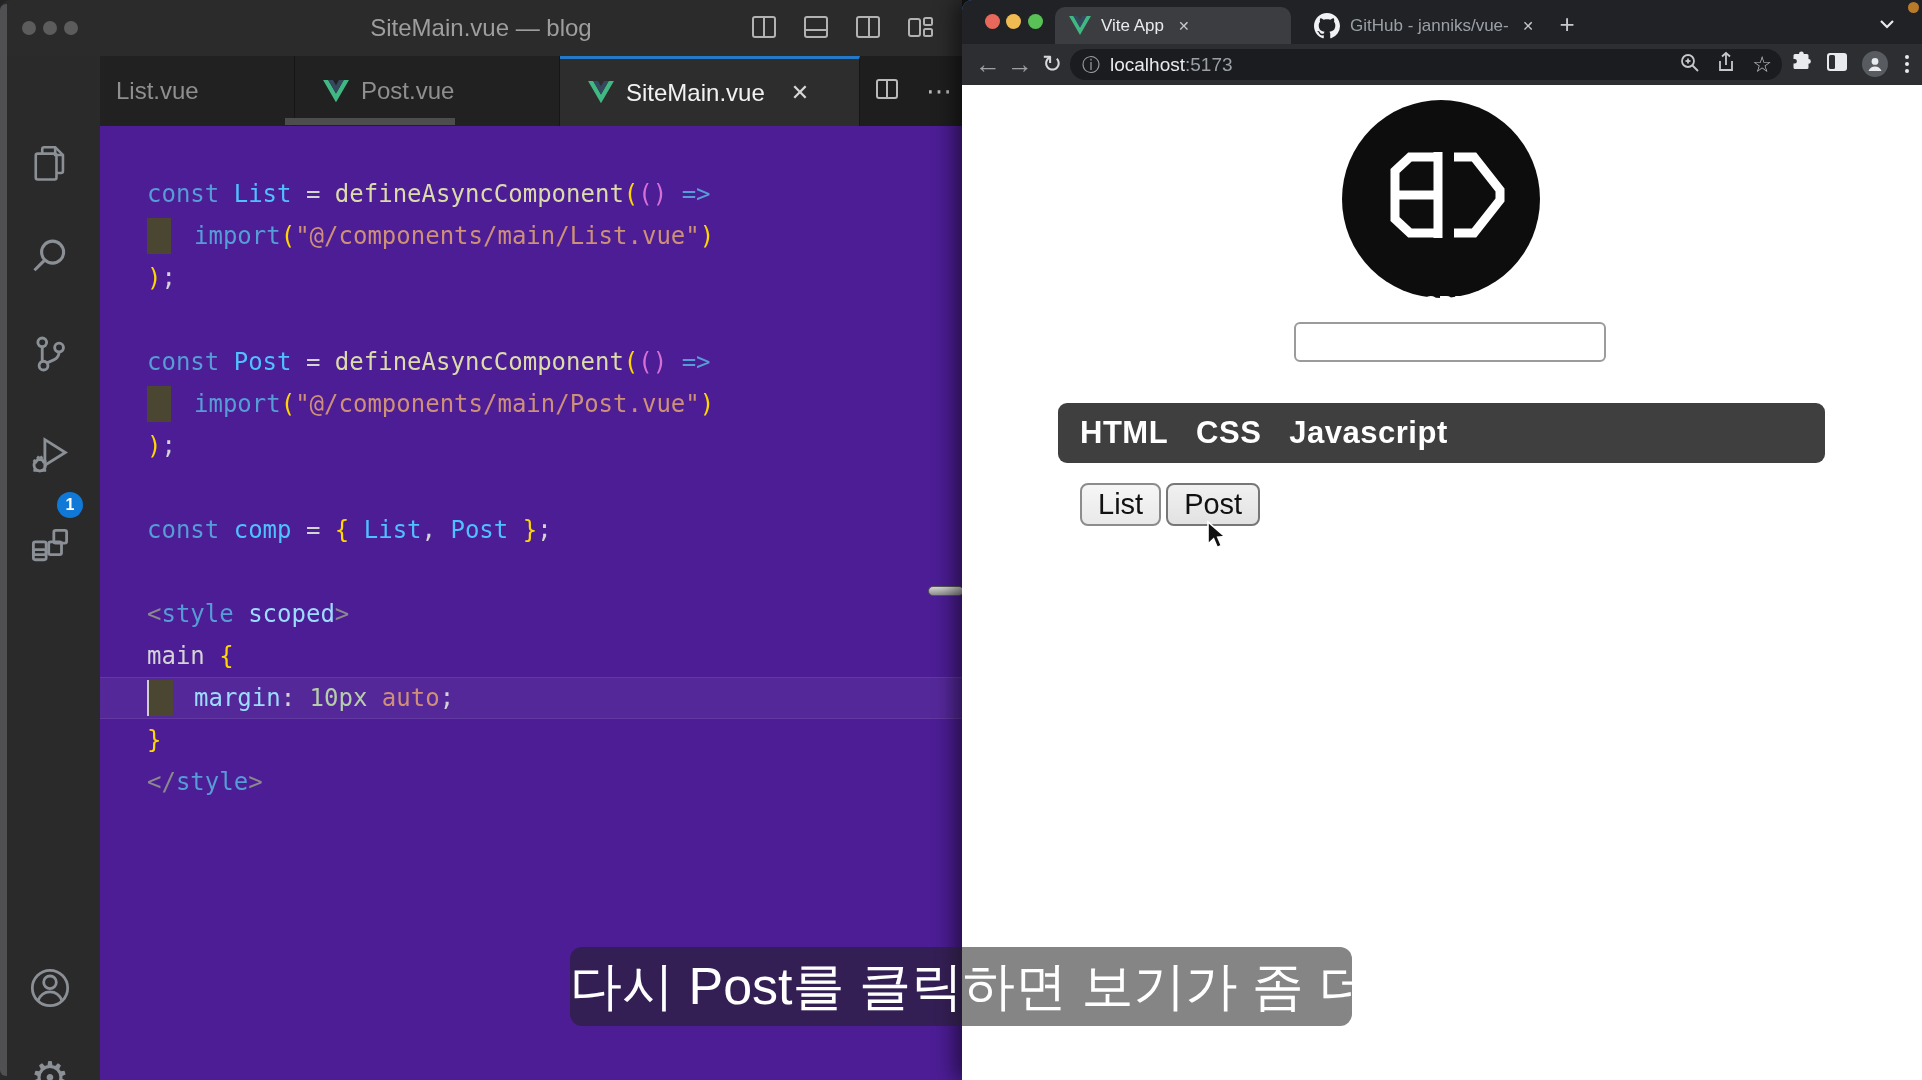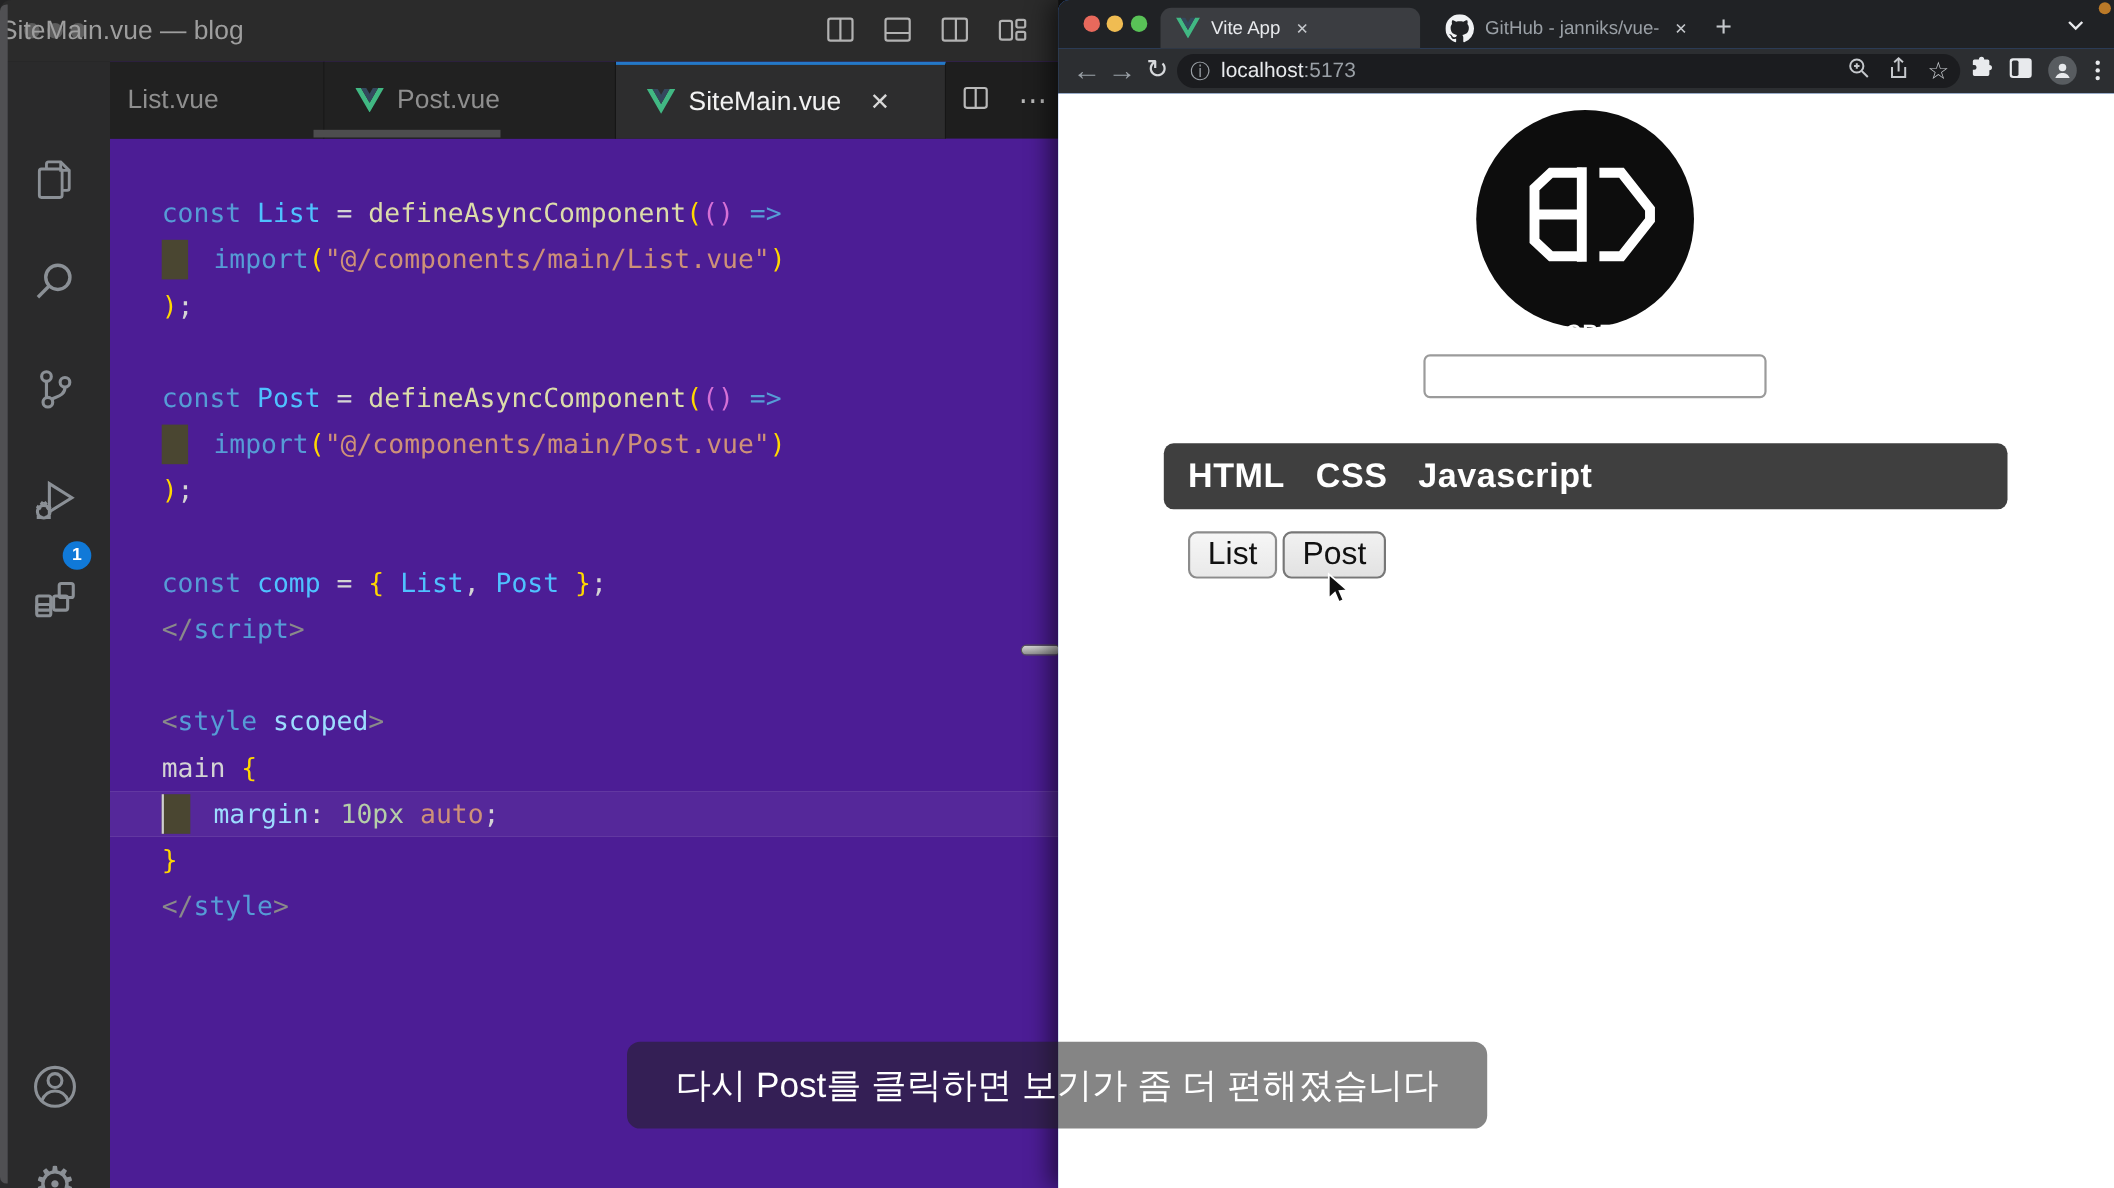--- a/index.html
+++ b/index.html
@@ -4,21 +4,21 @@
 <style>
   html,body{margin:0;padding:0;background:#151515;}
   .screen{position:relative;width:1922px;height:1080px;overflow:hidden;
           font-family:"Liberation Sans",sans-serif;-webkit-font-smoothing:antialiased;}
   
   .vscode{position:absolute;left:0;top:0;width:962px;height:1080px;background:#242425;}
   .left-edge{position:absolute;left:0;top:4px;width:7px;height:1072px;background:#505053;border-radius:6px 0 0 6px;}
   .vs-titlebar{position:absolute;left:0;top:0;width:962px;height:56px;background:#2b2b2b;border-radius:10px 0 0 0;}
   .traffic{position:absolute;top:21px;width:14px;height:14px;border-radius:50%;background:#5c5c5c;}
   .t1{left:22px}.t2{left:43px}.t3{left:64px}
-  .vs-title{position:absolute;left:0;top:0;width:962px;height:56px;line-height:56px;text-align:left;
+  .vs-title{position:absolute;left:0;top:0;width:962px;height:56px;line-height:56px;text-align:center;
             color:#9e9e9e;font-size:24px;}
   .vs-layout-icons{position:absolute;right:28px;top:13px;display:flex;gap:24px;}
   .vs-layout-icons svg{display:block}
   .vs-body{position:absolute;left:0;top:56px;width:962px;height:1024px;}
   .activitybar{position:absolute;left:0;top:0;width:100px;height:1024px;background:#2a2a2b;}
   .act-ic{position:absolute;left:0;width:100px;display:flex;justify-content:center;color:#8b9096;}
   .badge{position:absolute;left:57px;top:436px;width:26px;height:26px;border-radius:50%;background:#1079d8;
          color:#fff;font-size:16px;font-weight:bold;text-align:center;line-height:26px;}
   .gear-glyph{font-size:44px;line-height:44px;color:#8b9096;}
   
@@ -80,21 +80,21 @@
   .site-nav{position:absolute;left:96px;top:318px;width:767px;height:60px;background:#3f3f3f;border-radius:9px;
             display:flex;align-items:center;gap:28px;padding-left:22px;box-sizing:border-box;}
   .site-nav span{color:#fff;font-size:31px;font-weight:700;letter-spacing:.5px;}
   .btnrow{position:absolute;left:118px;top:398px;display:flex;gap:5px;}
   .pgbtn{height:43px;padding:0 16px;font-size:29px;font-family:"Liberation Sans",sans-serif;
          background:linear-gradient(#f6f6f6,#e9e9e9);border:2px solid #8c8c8c;border-radius:8px;color:#111;}
   .pgbtn.hover{background:linear-gradient(#f1f1f1,#e2e2e2);border-color:#777;}
   .cursor{position:absolute;left:1204px;top:520px;z-index:60;}
   
   .subtitle{position:absolute;left:570px;top:947px;width:782px;height:79px;border-radius:12px;
-            background:rgba(33,33,33,.55);color:#fff;font-size:32px;text-align:center;line-height:79px;z-index:40;
+            background:rgba(33,33,33,.55);color:#fff;font-size:52px;text-align:center;line-height:79px;z-index:40;
             white-space:nowrap;}
 </style>
 </head>
 <body>
 
 <div class="screen">
 
   <div class="vscode">
     <div class="vs-titlebar">
       <span class="traffic t1"></span>
@@ -216,21 +216,20 @@
         <div class="code" id="code">
             <div class="line"><span class="tk-kw">const </span><span class="tk-var">List</span><span class="tk-pun"> = </span><span class="tk-fn">defineAsyncComponent</span><span class="tk-p1">(</span><span class="tk-p2">()</span><span class="tk-pun"> </span><span class="tk-kw">=&gt;</span></div>
             <div class="line ind box"><span class="tk-kw">import</span><span class="tk-p1">(</span><span class="tk-str">"@/components/main/List.vue"</span><span class="tk-p1">)</span></div>
             <div class="line"><span class="tk-p1">)</span><span class="tk-pun">;</span></div>
             <div class="line"></div>
             <div class="line"><span class="tk-kw">const </span><span class="tk-var">Post</span><span class="tk-pun"> = </span><span class="tk-fn">defineAsyncComponent</span><span class="tk-p1">(</span><span class="tk-p2">()</span><span class="tk-pun"> </span><span class="tk-kw">=&gt;</span></div>
             <div class="line ind box"><span class="tk-kw">import</span><span class="tk-p1">(</span><span class="tk-str">"@/components/main/Post.vue"</span><span class="tk-p1">)</span></div>
             <div class="line"><span class="tk-p1">)</span><span class="tk-pun">;</span></div>
             <div class="line"></div>
             <div class="line"><span class="tk-kw">const </span><span class="tk-var">comp</span><span class="tk-pun"> = </span><span class="tk-p1">{</span><span class="tk-pun"> </span><span class="tk-var">List</span><span class="tk-pun">, </span><span class="tk-var">Post</span><span class="tk-pun"> </span><span class="tk-p1">}</span><span class="tk-pun">;</span></div>
-            <div class="line"><span class="tk-ang">&lt;/</span><span class="tk-tag">script</span><span class="tk-ang">&gt;</span></div>
             <div class="line"></div>
             <div class="line"><span class="tk-ang">&lt;</span><span class="tk-tag">style</span><span class="tk-pun"> </span><span class="tk-attr">scoped</span><span class="tk-ang">&gt;</span></div>
             <div class="line"><span class="tk-txt">main </span><span class="tk-p1">{</span></div>
             <div class="line ind box2 cur"><span class="tk-attr">margin</span><span class="tk-pun">: </span><span class="tk-num">10px </span><span class="tk-str">auto</span><span class="tk-pun">;</span></div>
             <div class="line"><span class="tk-p1">}</span></div>
             <div class="line"><span class="tk-ang">&lt;/</span><span class="tk-tag">style</span><span class="tk-ang">&gt;</span></div>
           </div>
       </div>
     </div>
     <div class="resize-handle"></div>

